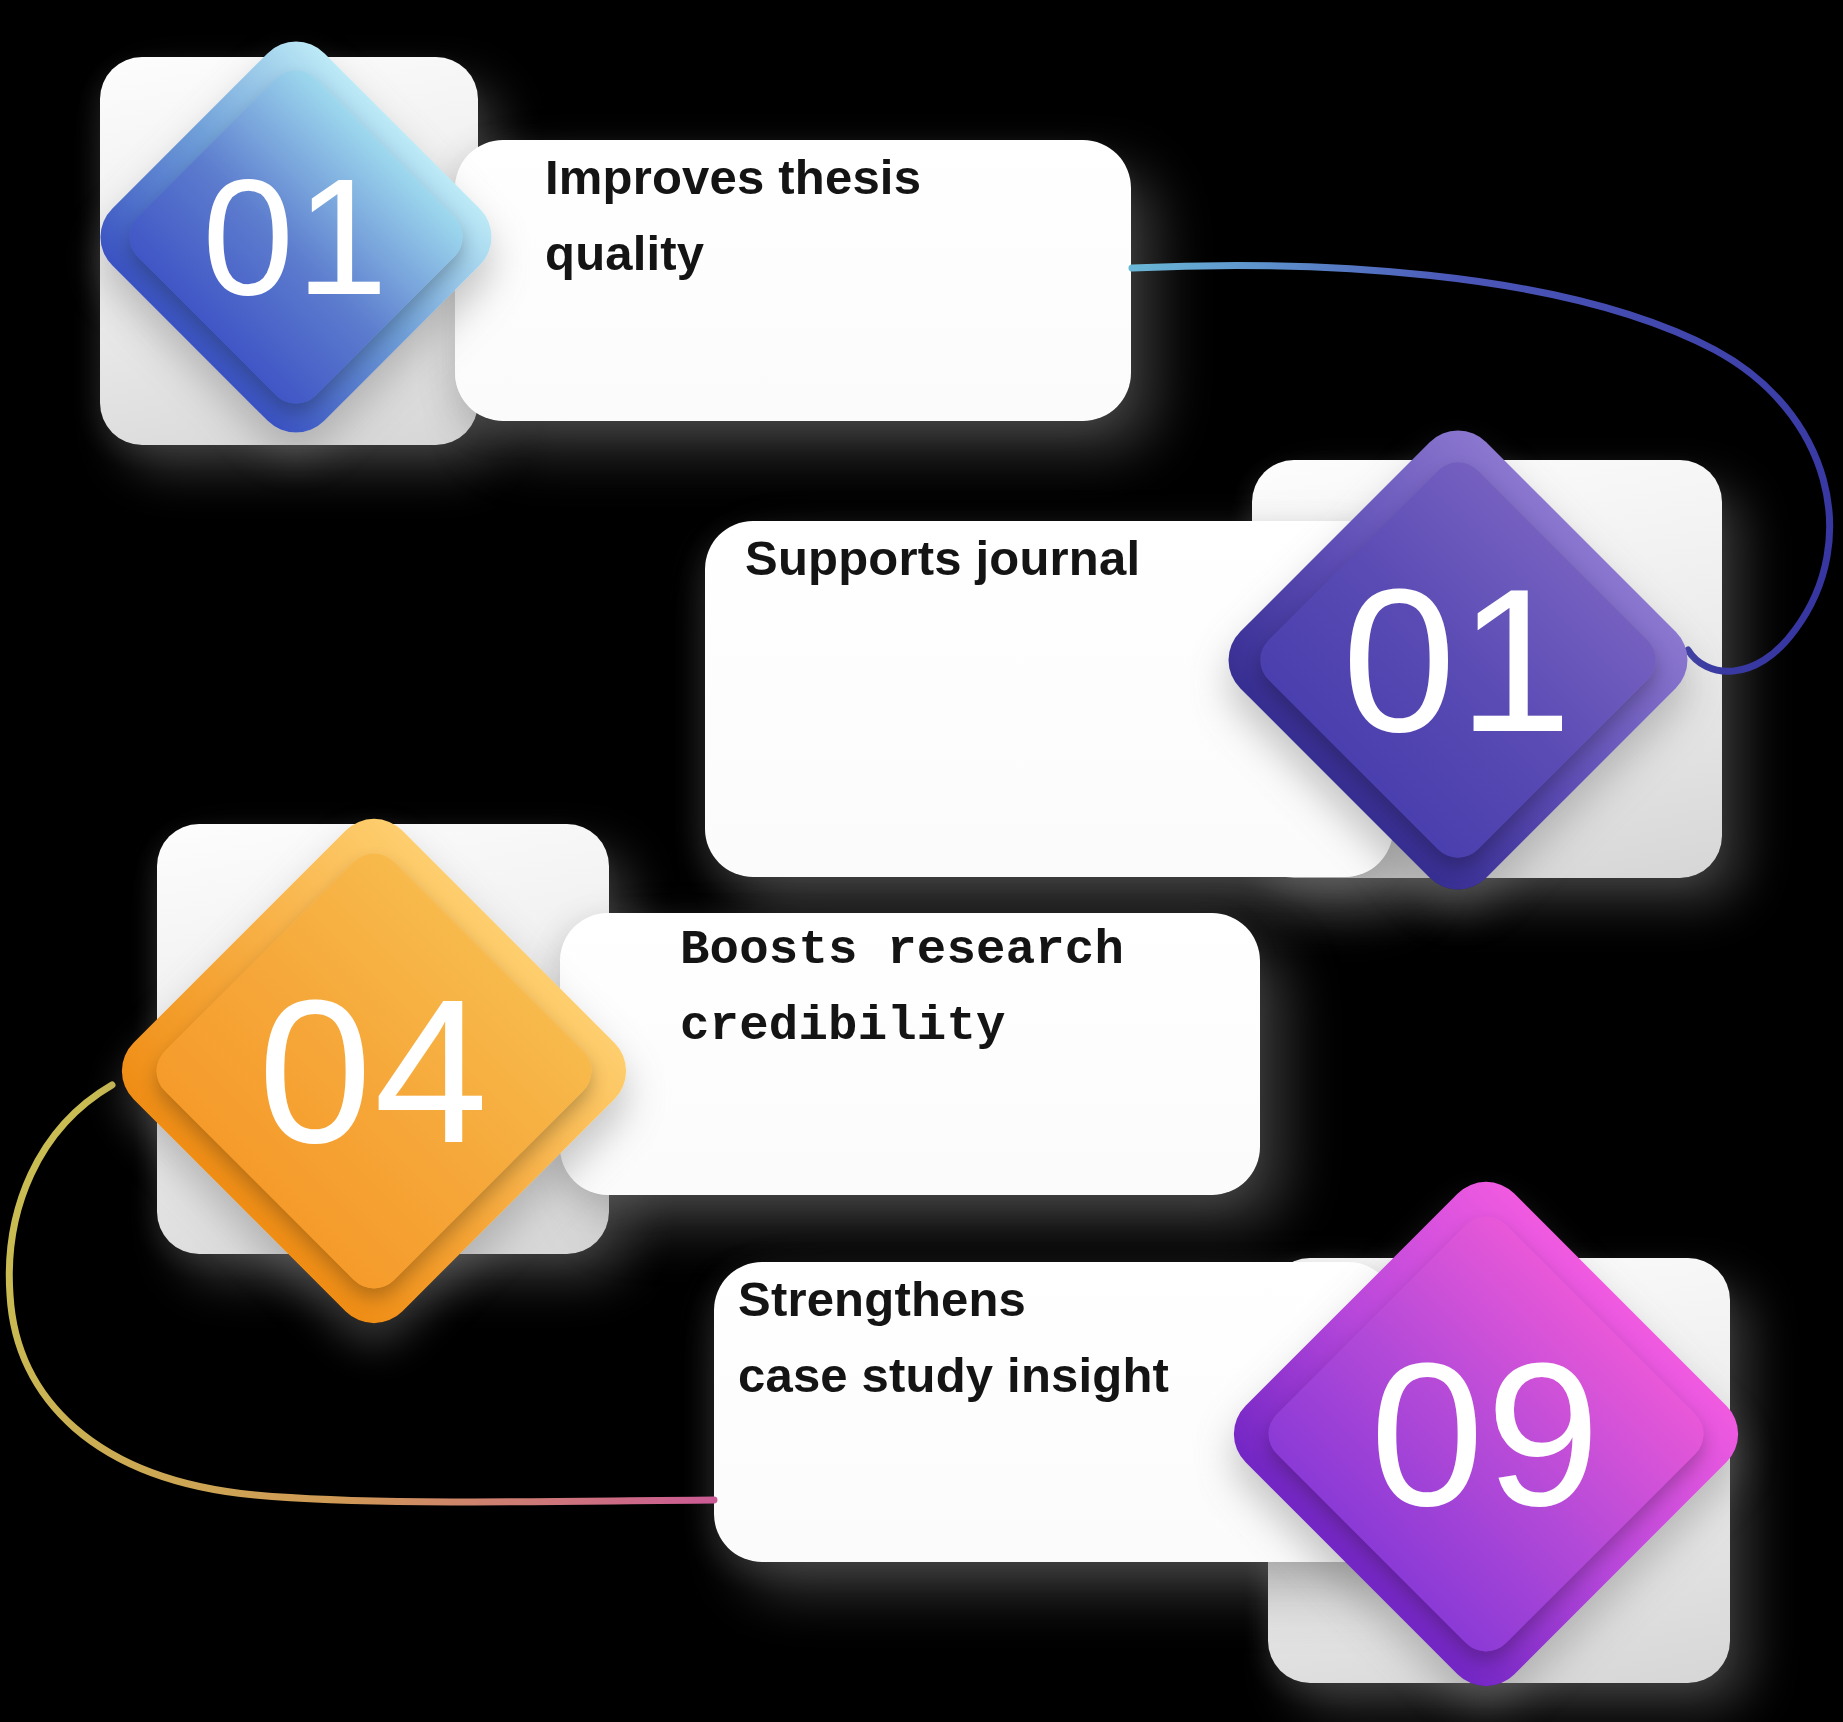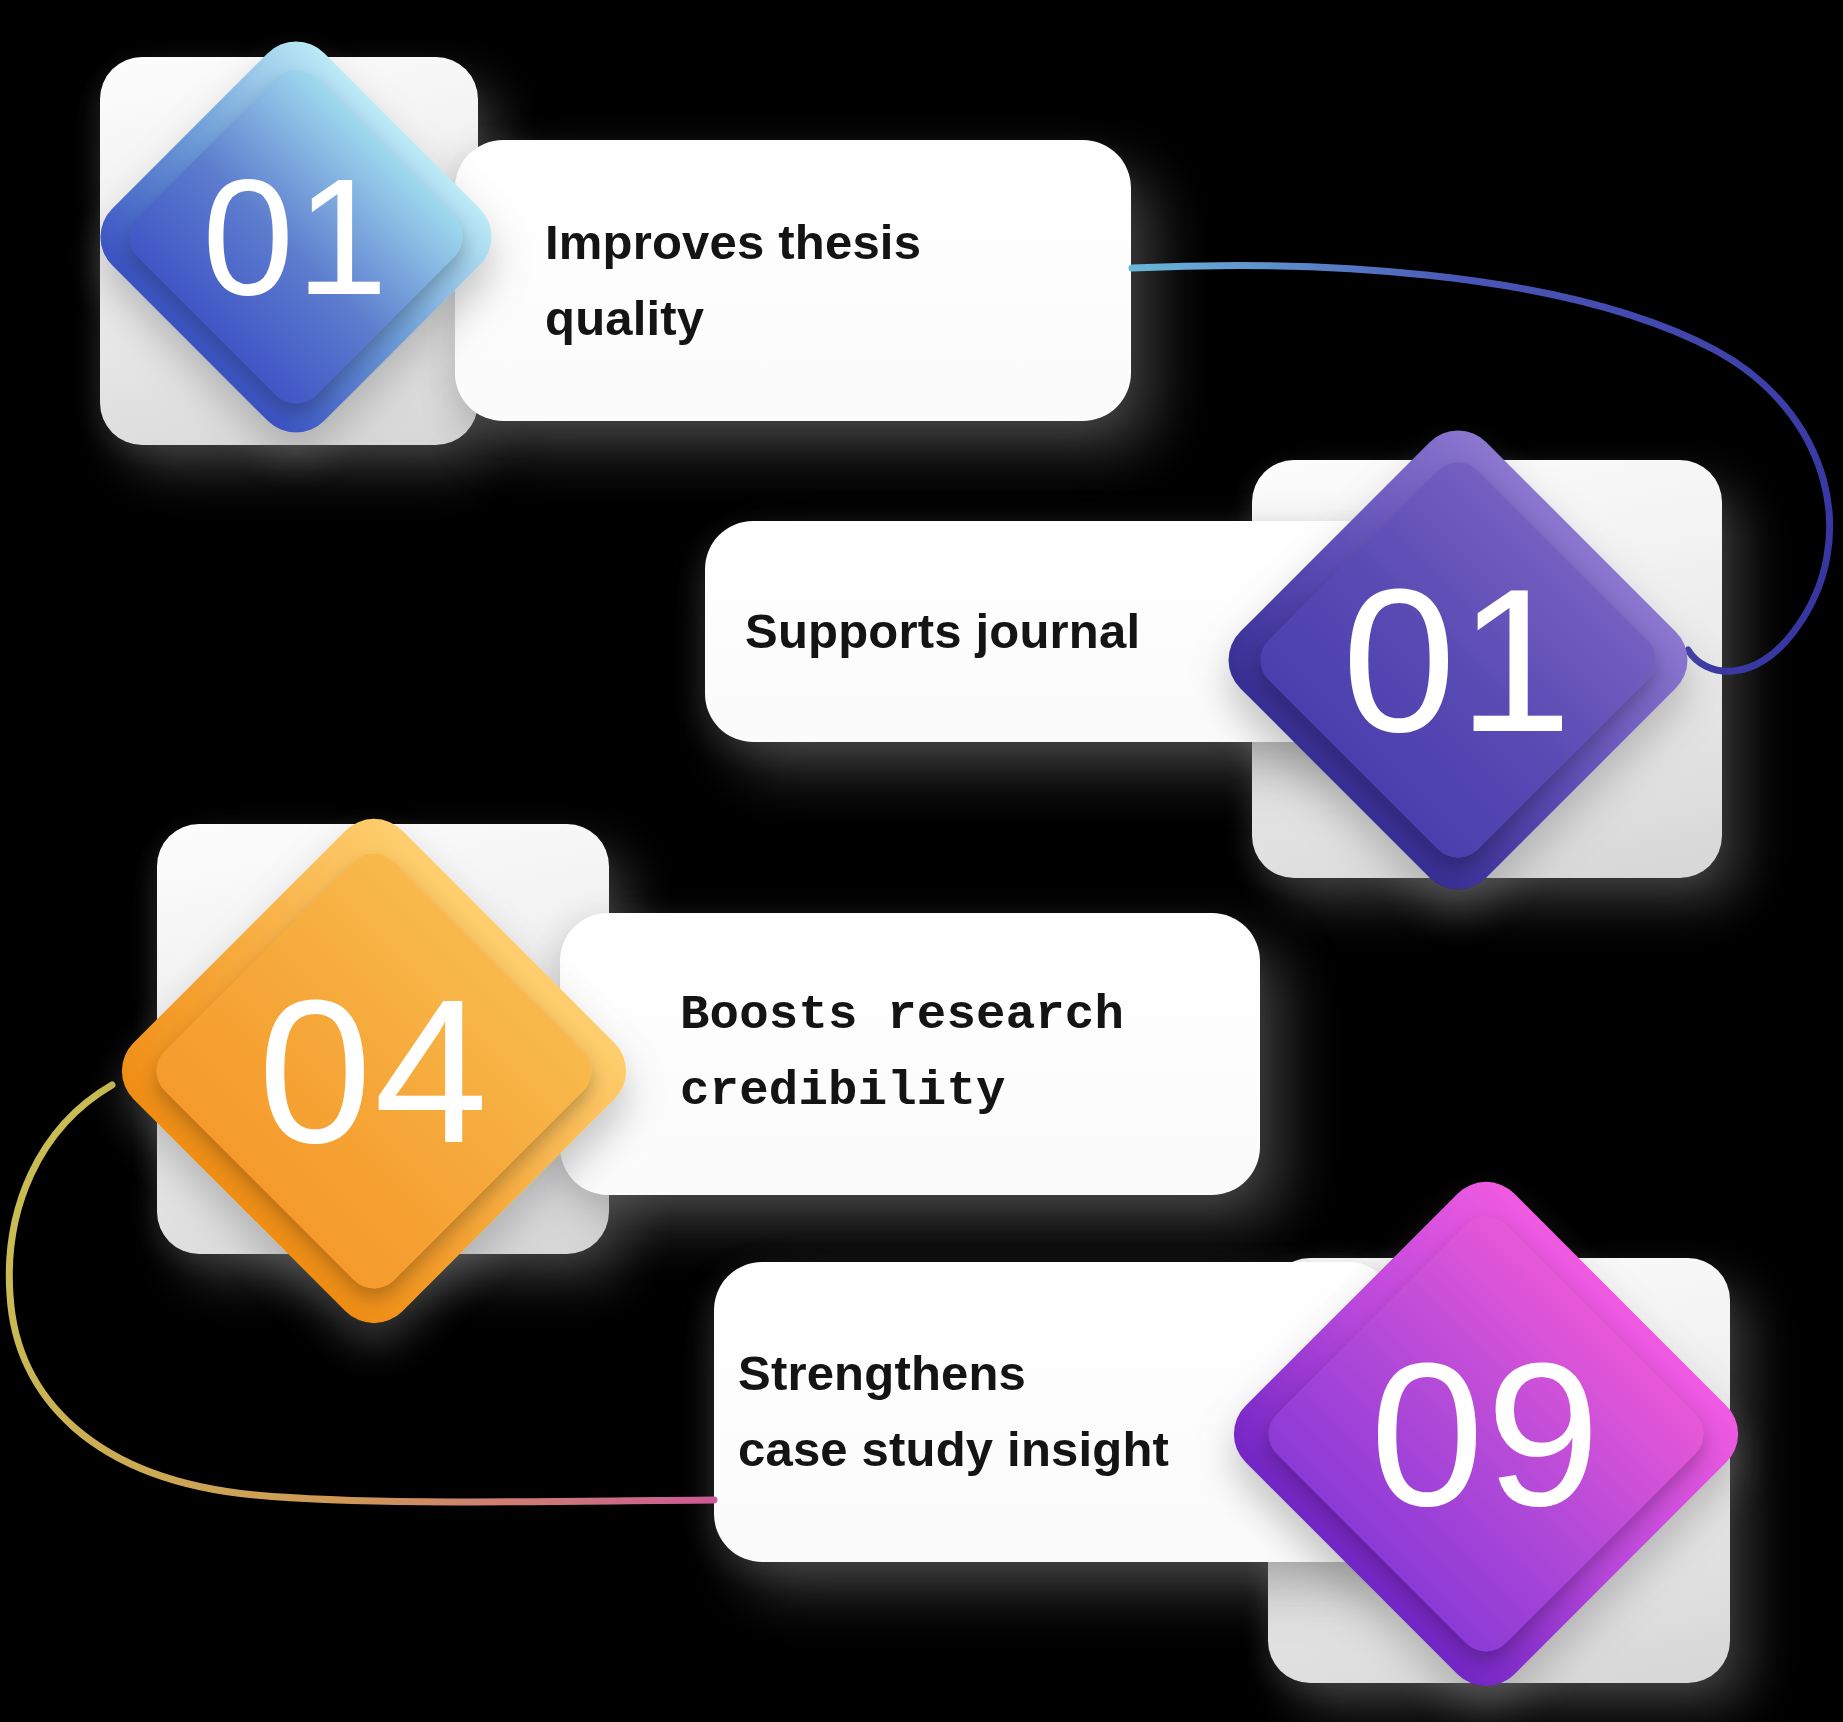--- a/index.html
+++ b/index.html
@@ -19,26 +19,26 @@
   .sq1 { left:100px;  top:57px;   width:378px; height:388px; }
   .sq2 { left:1252px; top:460px;  width:470px; height:418px; }
   .sq3 { left:157px;  top:824px;  width:452px; height:430px; }
   .sq4 { left:1268px; top:1258px; width:462px; height:425px; }
 
   
   .card {
     position:absolute; z-index:2; border-radius:48px;
     background:linear-gradient(180deg,#ffffff 0%,#fbfbfb 100%);
     box-shadow:26px 30px 55px rgba(122,122,122,.46), -8px 10px 30px rgba(120,120,120,.22);
-    display:flex; flex-direction:column; justify-content:center;
+    display:flex; flex-direction:column; justify-content:flex-start;
     font-size:49px; font-weight:700; color:#141414; line-height:1.55;
     letter-spacing:.2px;
   }
   .c1 { left:455px; top:140px;  width:676px; height:281px; padding-left:90px;  }
-  .c2 { left:705px; top:521px;  width:688px; height:221px; padding-left:40px;  }
+  .c2 { left:705px; top:521px;  width:688px; height:356px; padding-left:40px;  }
   .c3 { left:560px; top:913px;  width:700px; height:282px; padding-left:120px;font-family:Liberation Mono, monospace; }
   .c4 { left:714px; top:1262px; width:682px; height:300px; padding-left:24px;  }
   .card span { display:block; }
 
   
   .lines { position:absolute; left:0; top:0; z-index:3; }
 
   
   .diamond-box { position:absolute; z-index:4; }
   .d1 { left:146px;  top:87px;   width:300px; height:300px; }

